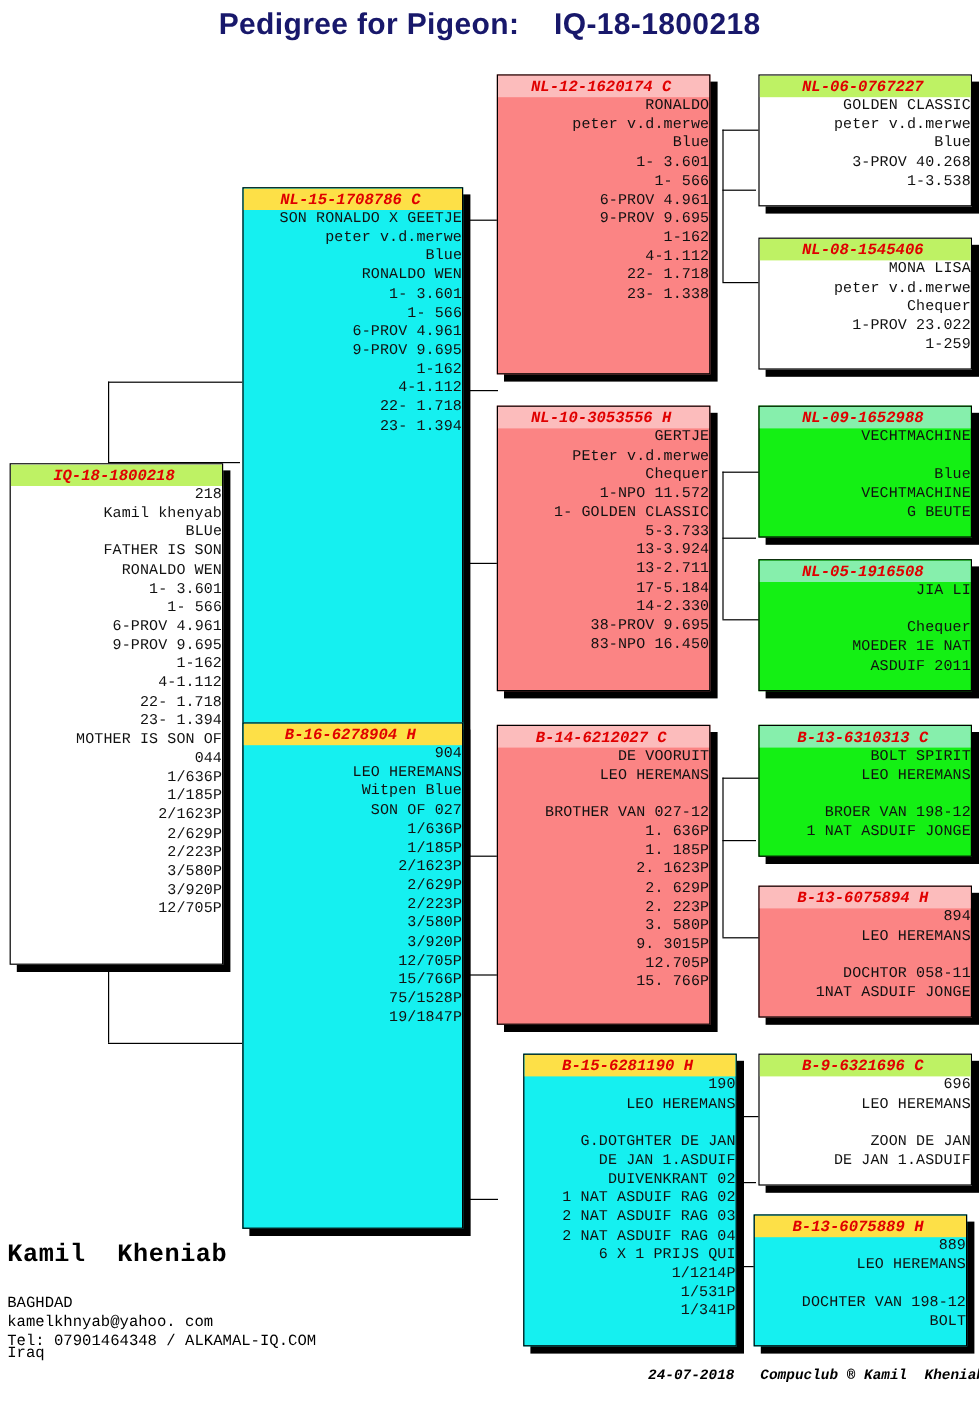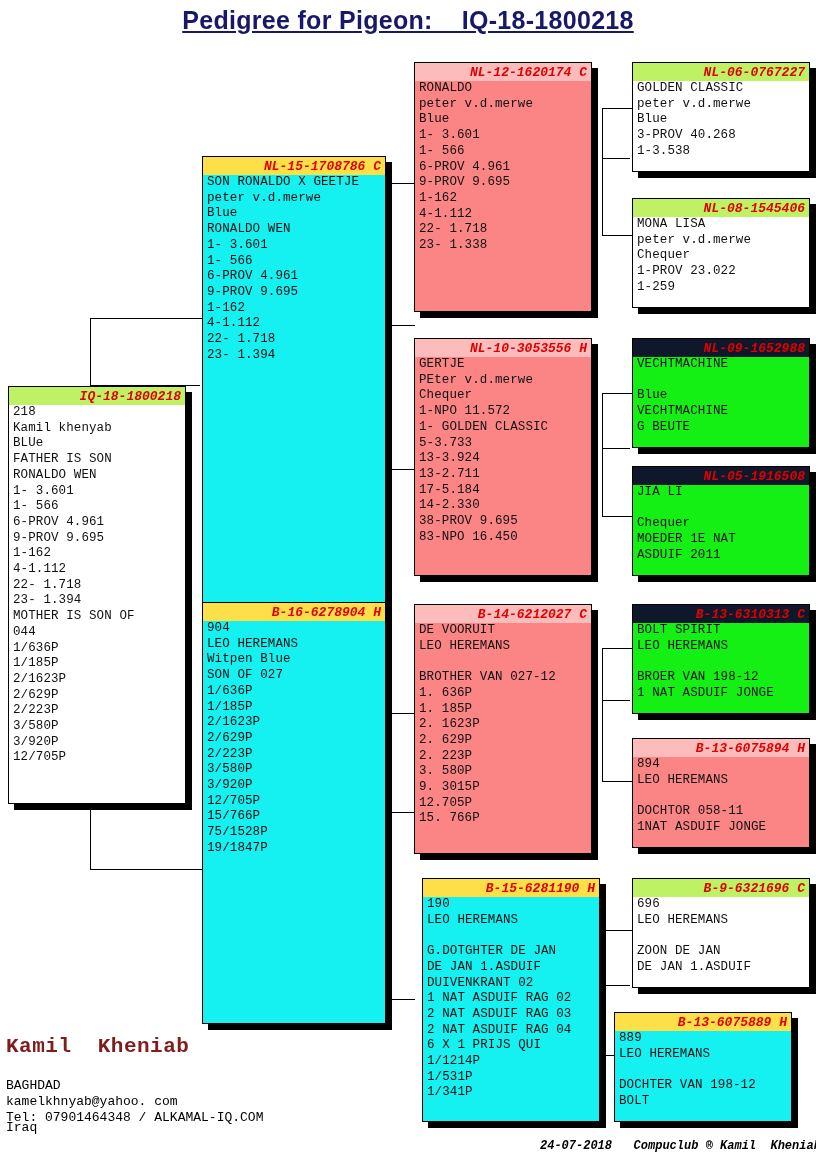--- a/index.html
+++ b/index.html
@@ -21,52 +21,52 @@
     left: 0;
     top: 6px;
     width: 816px;
     text-align: center;
     font-family: "Liberation Sans", sans-serif;
     font-size: 25px;
     font-weight: 700;
     color: #18186b;
     letter-spacing: 0.3px;
     white-space: pre;
-    text-decoration: underline;
   }
 
   
   .conn {
     position: absolute;
     background: #000000;
   }
   .conn.h { height: 1px; }
   .conn.v { width: 1px; }
 
   
   .box {
     position: absolute;
     box-sizing: border-box;
     border: 1px solid #000000;
     box-shadow: 6px 6px 0 0 #000000;
     overflow: hidden;
   }
   .box .hdr {
-    text-align: right;
+    text-align: center;
     font-style: italic;
     font-weight: 700;
     color: #e00000;
     font-size: 13px;
     line-height: 16px;
     padding: 2px 4px 0 0;
     white-space: pre;
     letter-spacing: 0px;
   }
   .box .body {
     padding: 0 0 2px 4px;
+    text-align: right;
   }
   .box .body .ln {
     font-size: 12.5px;
     line-height: 15.7px;
     color: #111111;
     white-space: pre;
     letter-spacing: 0.1px;
     min-height: 15.7px;
   }
 
@@ -74,30 +74,30 @@
   .box.white      { background: #ffffff; }
   .box.white .hdr { background: #bef264; }
 
   .box.cyan       { background: #15f0f0; }
   .box.cyan .hdr  { background: #fde047; }
 
   .box.red        { background: #fb8484; }
   .box.red .hdr   { background: #fcbcbc; }
 
   .box.green      { background: #14f014; }
-  .box.green .hdr { background: #0f172a; }
+  .box.green .hdr { background: #86efac; }
 
   
   #owner-name {
     position: absolute;
     left: 6px;
     top: 1035px;
     font-size: 21px;
     font-weight: 700;
-    color: #7f1d1d;
+    color: #000000;
     white-space: pre;
     letter-spacing: 0.5px;
   }
   .owner-line {
     position: absolute;
     left: 6px;
     font-size: 13px;
     line-height: 16px;
     color: #000000;
     white-space: pre;
@@ -334,21 +334,21 @@
   <div class="hdr">B-13-6075894 H</div>
   <div class="body">
       <div class="ln">894</div>
       <div class="ln">LEO HEREMANS</div>
       <div class="ln">&nbsp;</div>
       <div class="ln">DOCHTOR 058-11</div>
       <div class="ln">1NAT ASDUIF JONGE</div>
     </div>
 </div>
 
-<div class="box cyan" style="left:422px; top:878px; width:178px; height:244px;">
+<div class="box cyan" style="left:436px; top:878px; width:178px; height:244px;">
   <div class="hdr">B-15-6281190 H</div>
   <div class="body">
       <div class="ln">190</div>
       <div class="ln">LEO HEREMANS</div>
       <div class="ln">&nbsp;</div>
       <div class="ln">G.DOTGHTER DE JAN</div>
       <div class="ln">DE JAN 1.ASDUIF</div>
       <div class="ln">DUIVENKRANT 02</div>
       <div class="ln">1 NAT ASDUIF RAG 02</div>
       <div class="ln">2 NAT ASDUIF RAG 03</div>
@@ -364,21 +364,21 @@
   <div class="hdr">B-9-6321696 C</div>
   <div class="body">
       <div class="ln">696</div>
       <div class="ln">LEO HEREMANS</div>
       <div class="ln">&nbsp;</div>
       <div class="ln">ZOON DE JAN</div>
       <div class="ln">DE JAN 1.ASDUIF</div>
     </div>
 </div>
 
-<div class="box cyan" style="left:614px; top:1012px; width:178px; height:110px;">
+<div class="box cyan" style="left:628px; top:1012px; width:178px; height:110px;">
   <div class="hdr">B-13-6075889 H</div>
   <div class="body">
       <div class="ln">889</div>
       <div class="ln">LEO HEREMANS</div>
       <div class="ln">&nbsp;</div>
       <div class="ln">DOCHTER VAN 198-12</div>
       <div class="ln">BOLT</div>
     </div>
 </div>
 

